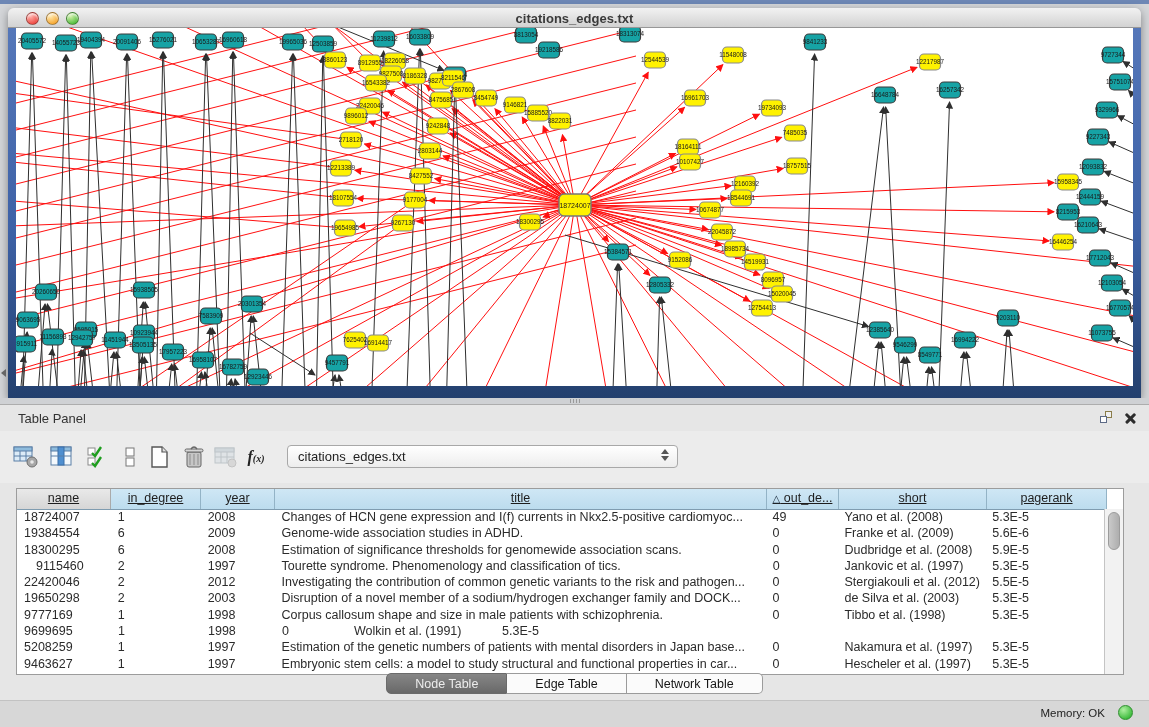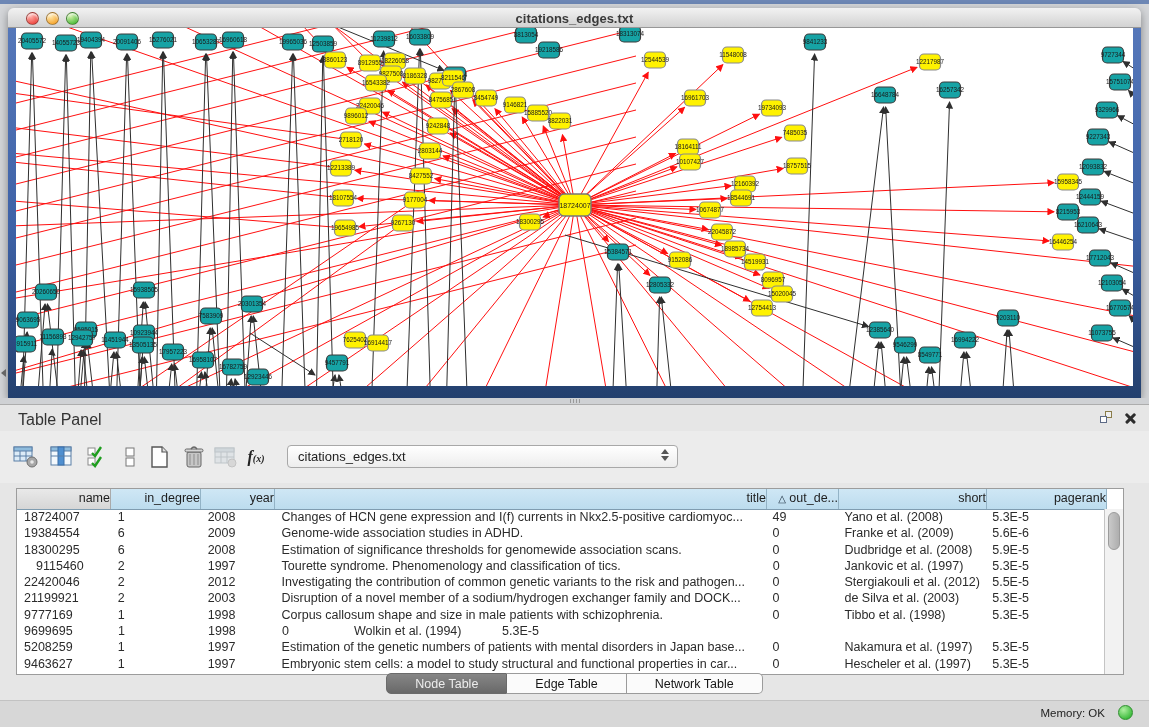--- a/index.html
+++ b/index.html
@@ -19,21 +19,21 @@
     padding:0 8px 12px 8px;background:linear-gradient(180deg,#5577b9 0%,#3d61a6 55%,#23406e 100%);}
   .net-canvas{width:1117px;height:358px;background:#ffffff;display:block;}
   
   .divider{position:absolute;left:0;top:398px;width:1149px;height:6px;background:#cfd1d4;}
   .grip{position:absolute;left:570px;top:1px;width:10px;height:4px;
     background:repeating-linear-gradient(90deg,#9a9a9a 0,#9a9a9a 1px,transparent 1px,transparent 3px);}
   .collapse-arrow{position:absolute;left:1px;top:369px;width:0;height:0;border-top:4px solid transparent;border-bottom:4px solid transparent;border-right:5px solid #666;}
   
   .table-panel{position:absolute;left:0;top:404px;width:1149px;height:296px;background:#e6e6e6;border-top:1px solid #adadad;}
   .tp-header{position:absolute;left:0;top:0;width:1149px;height:26px;}
-  .tp-title{position:absolute;left:18px;top:6px;font-size:16px;color:#333;}
+  .tp-title{position:absolute;left:18px;top:6px;font-size:13px;color:#333;}
   .float-icon{position:absolute;left:1100px;top:6px;width:14px;height:14px;}
   .float-icon .sq1{position:absolute;left:5px;top:0;width:7px;height:7px;border:1.5px solid #8a7c48;box-sizing:border-box;background:#efefef;}
   .float-icon .sq2{position:absolute;left:0;top:5px;width:7px;height:7px;border:1.5px solid #5d6a86;box-sizing:border-box;background:#fdfdfd;}
   .close-x{position:absolute;left:1124px;top:6px;width:13px;height:13px;}
   .close-x i{position:absolute;left:0;top:5.5px;width:13px;height:2.6px;background:#2d2d2d;border-radius:1px;}
   .close-x i:first-child{transform:rotate(45deg);}
   .close-x i:last-child{transform:rotate(-45deg);}
   
   .tp-toolbar{position:absolute;left:0;top:26px;width:1149px;height:52px;background:#ececec;}
   .tool-btn{position:absolute;top:12px;width:28px;height:28px;display:flex;align-items:center;justify-content:center;}
@@ -42,21 +42,21 @@
   .combo{position:absolute;left:287px;top:14px;width:391px;height:23px;background:linear-gradient(180deg,#ffffff,#ededed);
     border:1px solid #a8a8a8;border-radius:4px;box-sizing:border-box;font-size:13px;color:#222;line-height:21px;padding-left:10px;}
   .combo .arrows{position:absolute;right:8px;top:3px;}
   .combo .arrows i{display:block;width:0;height:0;border-left:4px solid transparent;border-right:4px solid transparent;}
   .combo .arrows i.up{border-bottom:5px solid #555;margin-bottom:2px;}
   .combo .arrows i.dn{border-top:5px solid #555;}
   
   .tp-table{position:absolute;left:16px;top:83px;width:1108px;height:187px;background:#fff;border:1px solid #9c9c9c;box-sizing:border-box;}
   .thead{display:flex;height:20px;border-bottom:1px solid #7f9cb0;}
   .th{box-sizing:border-box;border-right:1px solid #93b3c6;background:linear-gradient(180deg,#cfe7f5,#bcdcee);
-      font-size:12.5px;color:#1d1d1d;text-align:right;line-height:19px;overflow:hidden;white-space:nowrap;}
+      font-size:12.5px;color:#1d1d1d;text-align:center;line-height:19px;overflow:hidden;white-space:nowrap;text-decoration:underline;}
   .th-name{background:linear-gradient(180deg,#e9e9e9,#d6d6d6);border-right:1px solid #aaa;}
   .sorttri{font-size:10px;color:#234;}
   .tbody{position:absolute;left:0;top:20px;width:1088px;height:163px;overflow:hidden;}
   .tr{display:flex;height:16.3px;}
   .td{box-sizing:border-box;padding-left:7px;font-size:12.5px;color:#2b2b2b;overflow:hidden;white-space:nowrap;line-height:16px;}
   .vscroll{position:absolute;right:0;top:20px;width:18px;height:165px;background:#f2f2f2;border-left:1px solid #c4c4c4;}
   .vthumb{position:absolute;left:2.5px;top:3px;width:12px;height:38px;background:linear-gradient(90deg,#c9c9c9,#aeaeae);border-radius:6px;border:1px solid #9b9b9b;box-sizing:border-box;}
   
   .tp-tabs{position:absolute;left:0;top:268px;width:1149px;height:24px;display:flex;justify-content:center;}
   .seg{height:21px;line-height:21px;font-size:12.5px;padding:0 28px;background:#fbfbfb;color:#161616;
@@ -628,21 +628,21 @@
         <div class="tr">
           <div class="td" style="width: 94px;">22420046</div>
           <div class="td" style="width: 90px;">2</div>
           <div class="td" style="width: 74px;">2012</div>
           <div class="td" style="width: 492px;">Investigating the contribution of common genetic variants to the risk and pathogen...</div>
           <div class="td" style="width: 72px;">0</div>
           <div class="td" style="width: 148px;">Stergiakouli et al. (2012)</div>
           <div class="td" style="width: 120px;">5.5E-5</div>
         </div>
         <div class="tr">
-          <div class="td" style="width: 94px;">21199921</div>
+          <div class="td" style="width: 94px;">19650298</div>
           <div class="td" style="width: 90px;">2</div>
           <div class="td" style="width: 74px;">2003</div>
           <div class="td" style="width: 492px;">Disruption of a novel member of a sodium/hydrogen exchanger family and DOCK...</div>
           <div class="td" style="width: 72px;">0</div>
           <div class="td" style="width: 148px;">de Silva et al. (2003)</div>
           <div class="td" style="width: 120px;">5.3E-5</div>
         </div>
         <div class="tr">
           <div class="td" style="width: 94px;">9777169</div>
           <div class="td" style="width: 90px;">1</div>
@@ -650,21 +650,21 @@
           <div class="td" style="width: 492px;">Corpus callosum shape and size in male patients with schizophrenia.</div>
           <div class="td" style="width: 72px;">0</div>
           <div class="td" style="width: 148px;">Tibbo et al. (1998)</div>
           <div class="td" style="width: 120px;">5.3E-5</div>
         </div>
         <div class="tr">
           <div class="td" style="width: 94px;">9699695</div>
           <div class="td" style="width: 90px;">1</div>
           <div class="td" style="width: 74px;">1998</div>
           <div class="td" style="width: 72px;">0</div>
-          <div class="td" style="width: 148px;">Wolkin et al. (1994)</div>
+          <div class="td" style="width: 148px;">Wolkin et al. (1991)</div>
           <div class="td" style="width: 120px;">5.3E-5</div>
         </div>
         <div class="tr">
           <div class="td" style="width: 94px;">5208259</div>
           <div class="td" style="width: 90px;">1</div>
           <div class="td" style="width: 74px;">1997</div>
           <div class="td" style="width: 492px;">Estimation of the genetic numbers of patients with mental disorders in Japan base...</div>
           <div class="td" style="width: 72px;">0</div>
           <div class="td" style="width: 148px;">Nakamura et al. (1997)</div>
           <div class="td" style="width: 120px;">5.3E-5</div>

